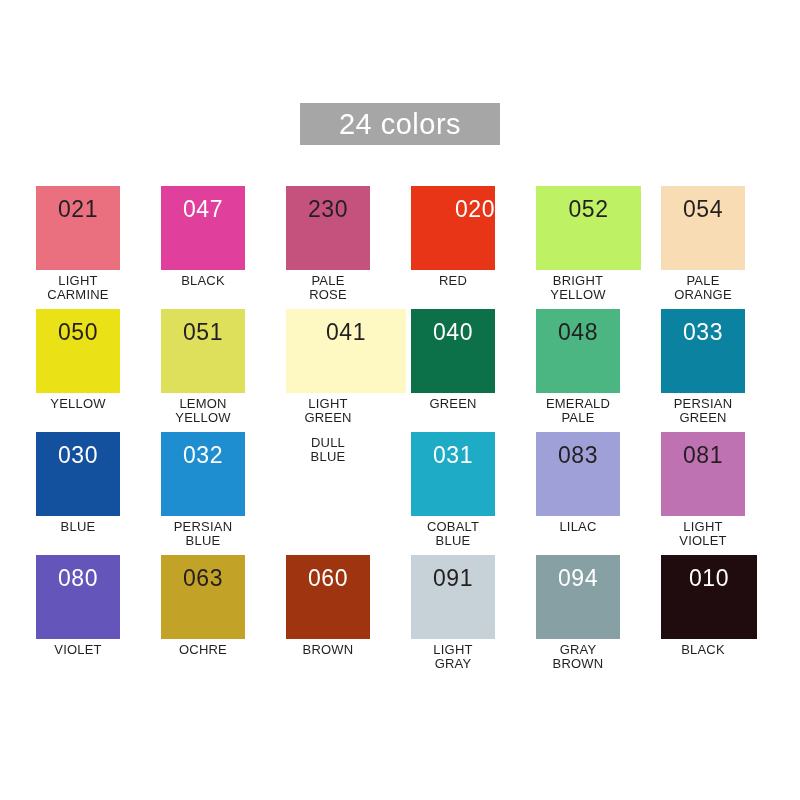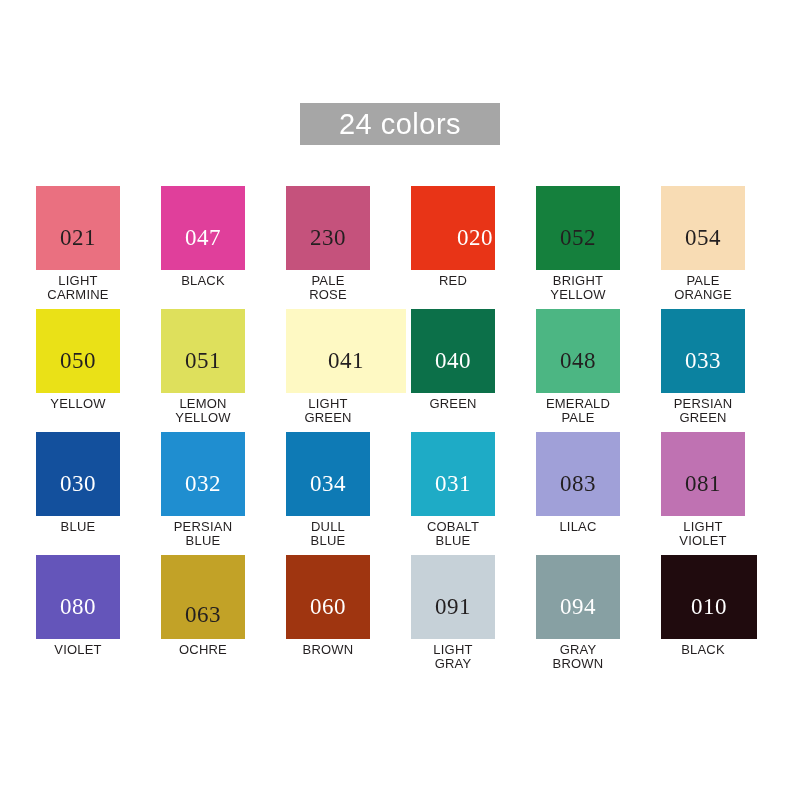--- a/index.html
+++ b/index.html
@@ -56,27 +56,27 @@
   }
   .chip {
     width: 84px;
     height: 84px;
     position: relative;
   }
   .chip-code {
     position: absolute;
     left: 0;
     right: 0;
-    top: 40px;
+    top: 12px;
     text-align: center;
     font-size: 23px;
     font-weight: 400;
     line-height: 1;
     letter-spacing: 0.5px;
-    font-family: Liberation Serif, serif;
+    font-family: Liberation Sans, sans-serif;
   }
   .chip-name {
     margin-top: 4px;
     text-align: center;
     font-size: 13px;
     line-height: 14px;
     color: #231f20;
     letter-spacing: 0.2px;
     white-space: pre-line;
     font-family: "Liberation Sans", sans-serif;
@@ -112,21 +112,21 @@
         <div class="chip-name">PALE
 ROSE</div>
       </div>
       <div class="cell">
         <div class="chip" style="background: rgb(232, 52, 23);">
           <div class="chip-code" style="color: rgb(255, 255, 255); padding-left: 44px;">020</div>
         </div>
         <div class="chip-name">RED</div>
       </div>
       <div class="cell">
-        <div class="chip" style="background: #15803d;">
+        <div class="chip" style="background: #bef264; padding-left: 21px;">
           <div class="chip-code" style="color: rgb(35, 31, 32);">052</div>
         </div>
         <div class="chip-name">BRIGHT
 YELLOW</div>
       </div>
       <div class="cell">
         <div class="chip" style="background: rgb(248, 220, 180);">
           <div class="chip-code" style="color: rgb(35, 31, 32);">054</div>
         </div>
         <div class="chip-name">PALE
@@ -179,23 +179,20 @@
         <div class="chip-name">BLUE</div>
       </div>
       <div class="cell">
         <div class="chip" style="background: rgb(31, 142, 208);">
           <div class="chip-code" style="color: rgb(255, 255, 255);">032</div>
         </div>
         <div class="chip-name">PERSIAN
 BLUE</div>
       </div>
       <div class="cell">
-        <div class="chip" style="background: rgb(14, 122, 181);">
-          <div class="chip-code" style="color: rgb(255, 255, 255);">034</div>
-        </div>
         <div class="chip-name">DULL
 BLUE</div>
       </div>
       <div class="cell">
         <div class="chip" style="background: rgb(30, 171, 198);">
           <div class="chip-code" style="color: rgb(255, 255, 255);">031</div>
         </div>
         <div class="chip-name">COBALT
 BLUE</div>
       </div>
@@ -213,21 +210,21 @@
 VIOLET</div>
       </div>
       <div class="cell">
         <div class="chip" style="background: rgb(100, 85, 186);">
           <div class="chip-code" style="color: rgb(255, 255, 255);">080</div>
         </div>
         <div class="chip-name">VIOLET</div>
       </div>
       <div class="cell">
         <div class="chip" style="background: rgb(194, 162, 39);">
-          <div class="chip-code" style="color: rgb(35, 31, 32); margin-top: 8px;">063</div>
+          <div class="chip-code" style="color: rgb(35, 31, 32);">063</div>
         </div>
         <div class="chip-name">OCHRE</div>
       </div>
       <div class="cell">
         <div class="chip" style="background: rgb(159, 53, 16);">
           <div class="chip-code" style="color: rgb(255, 255, 255);">060</div>
         </div>
         <div class="chip-name">BROWN</div>
       </div>
       <div class="cell">

